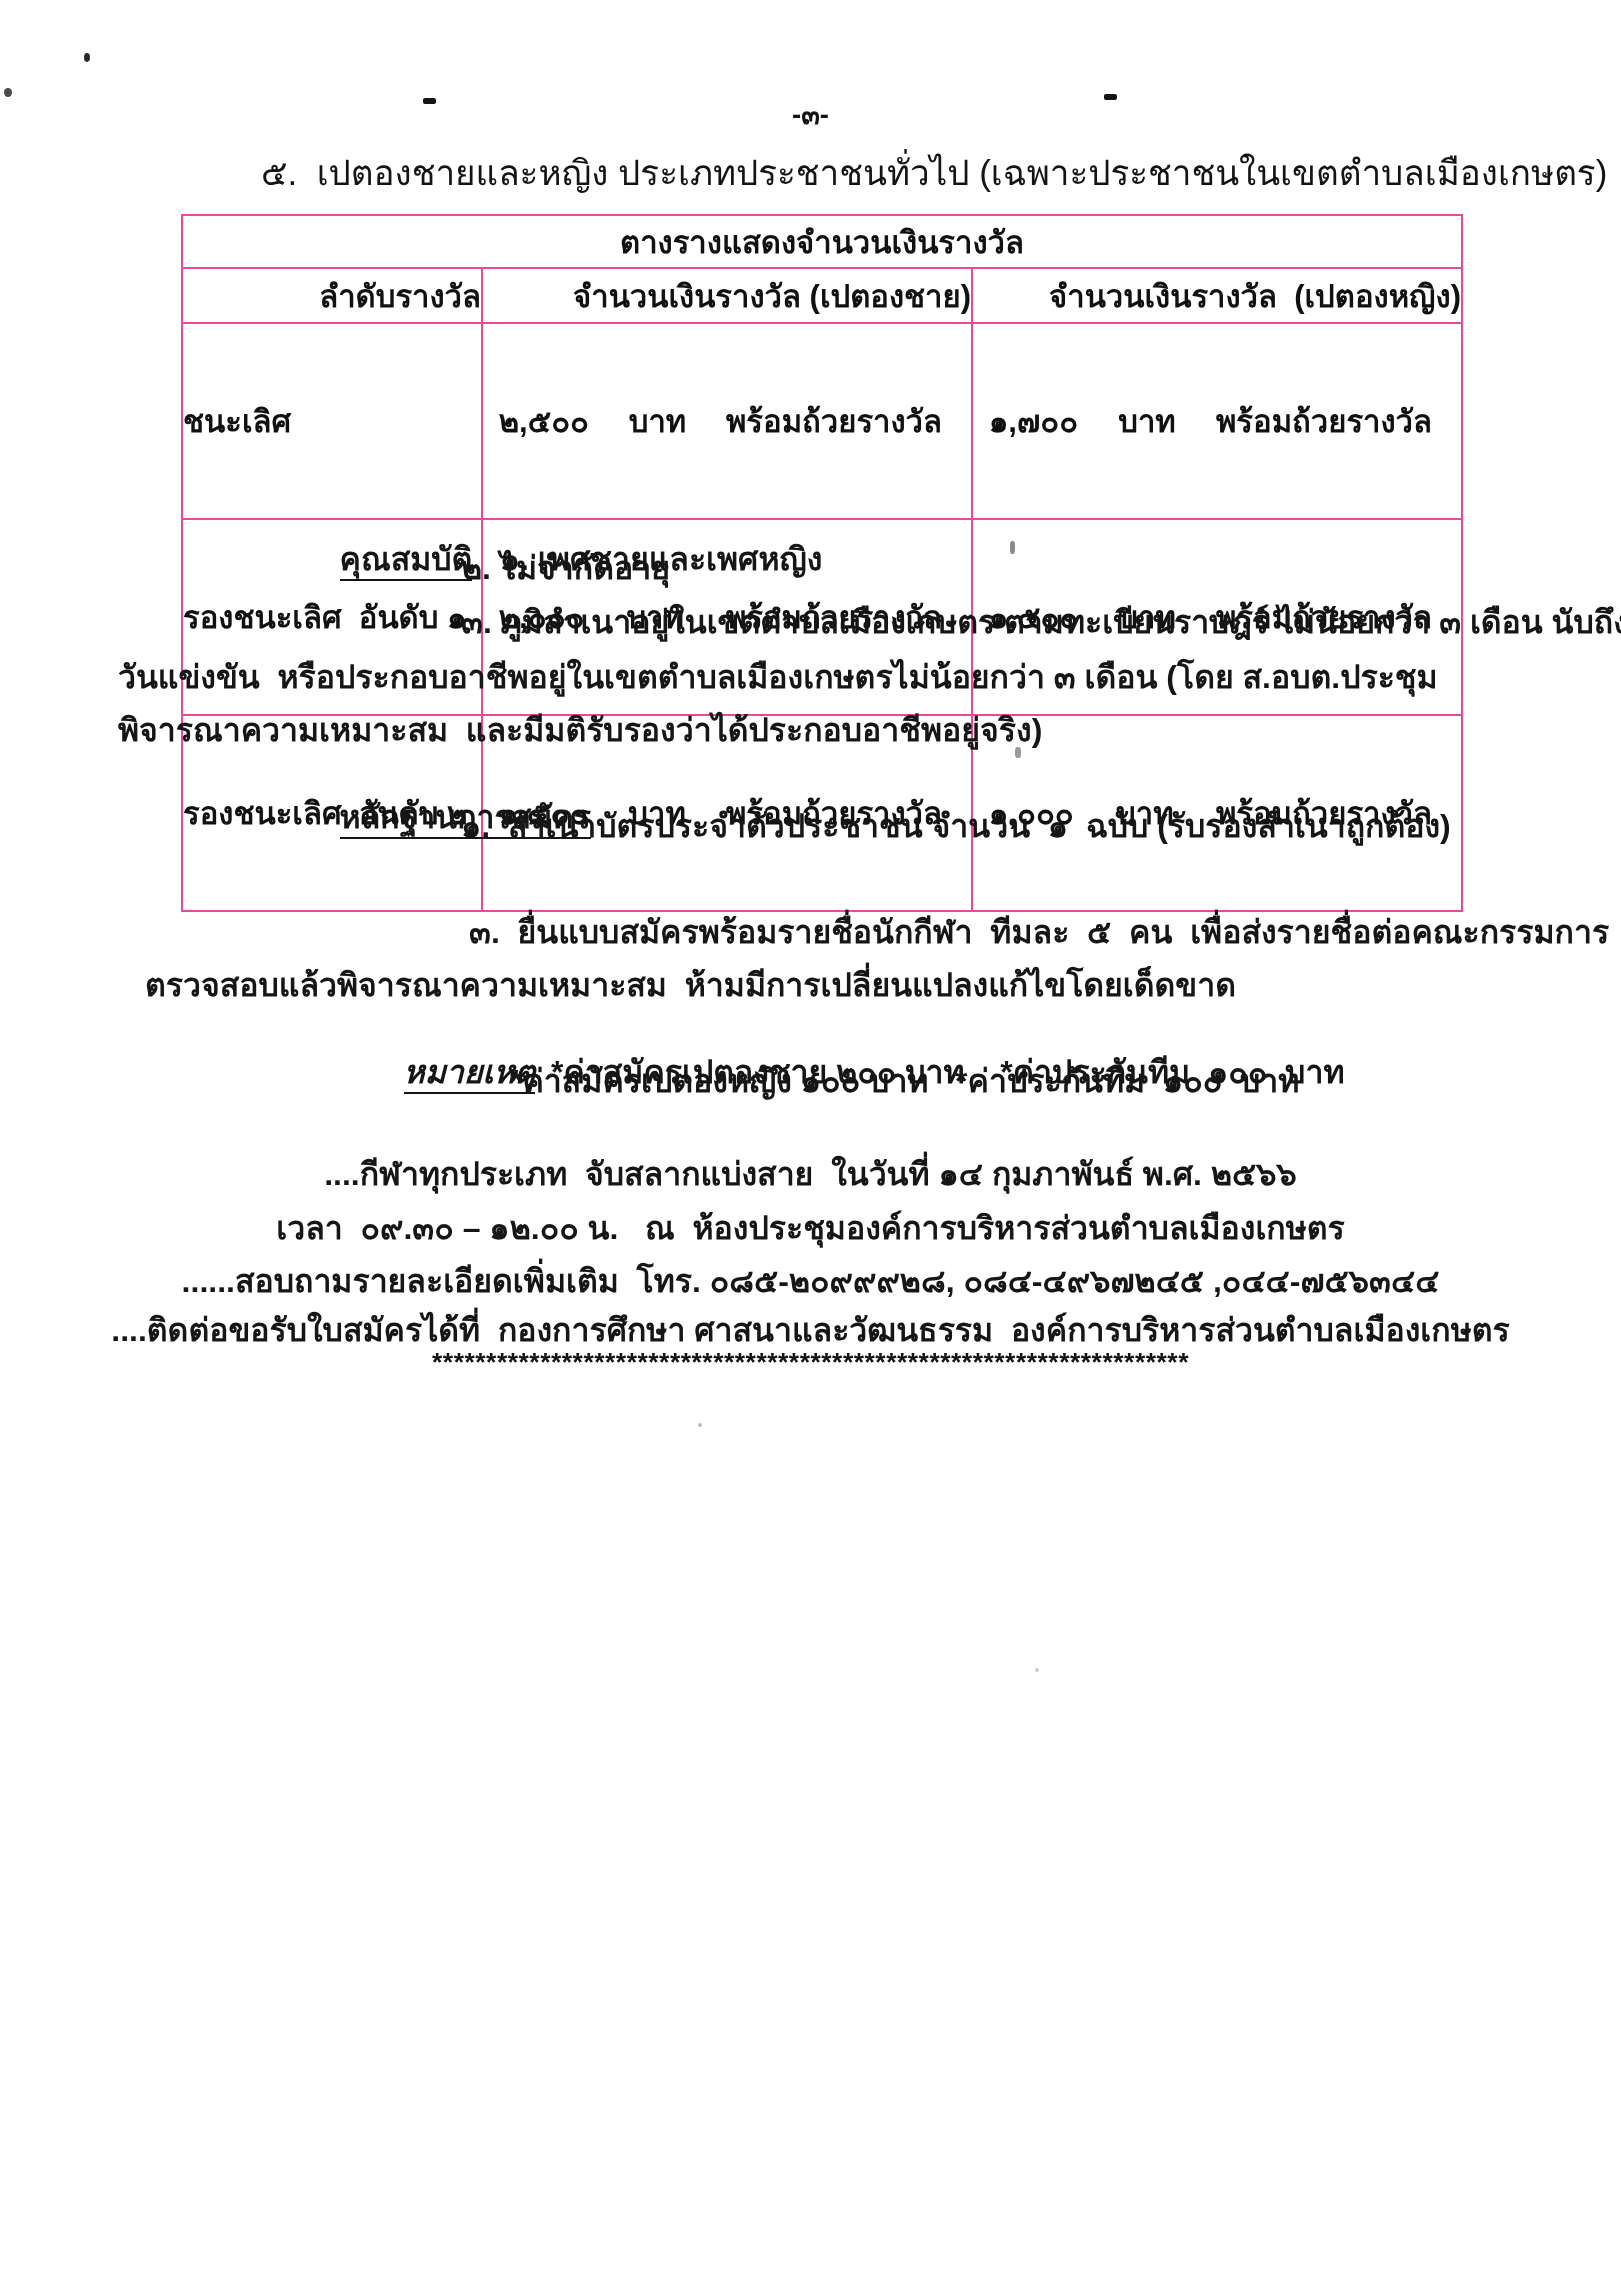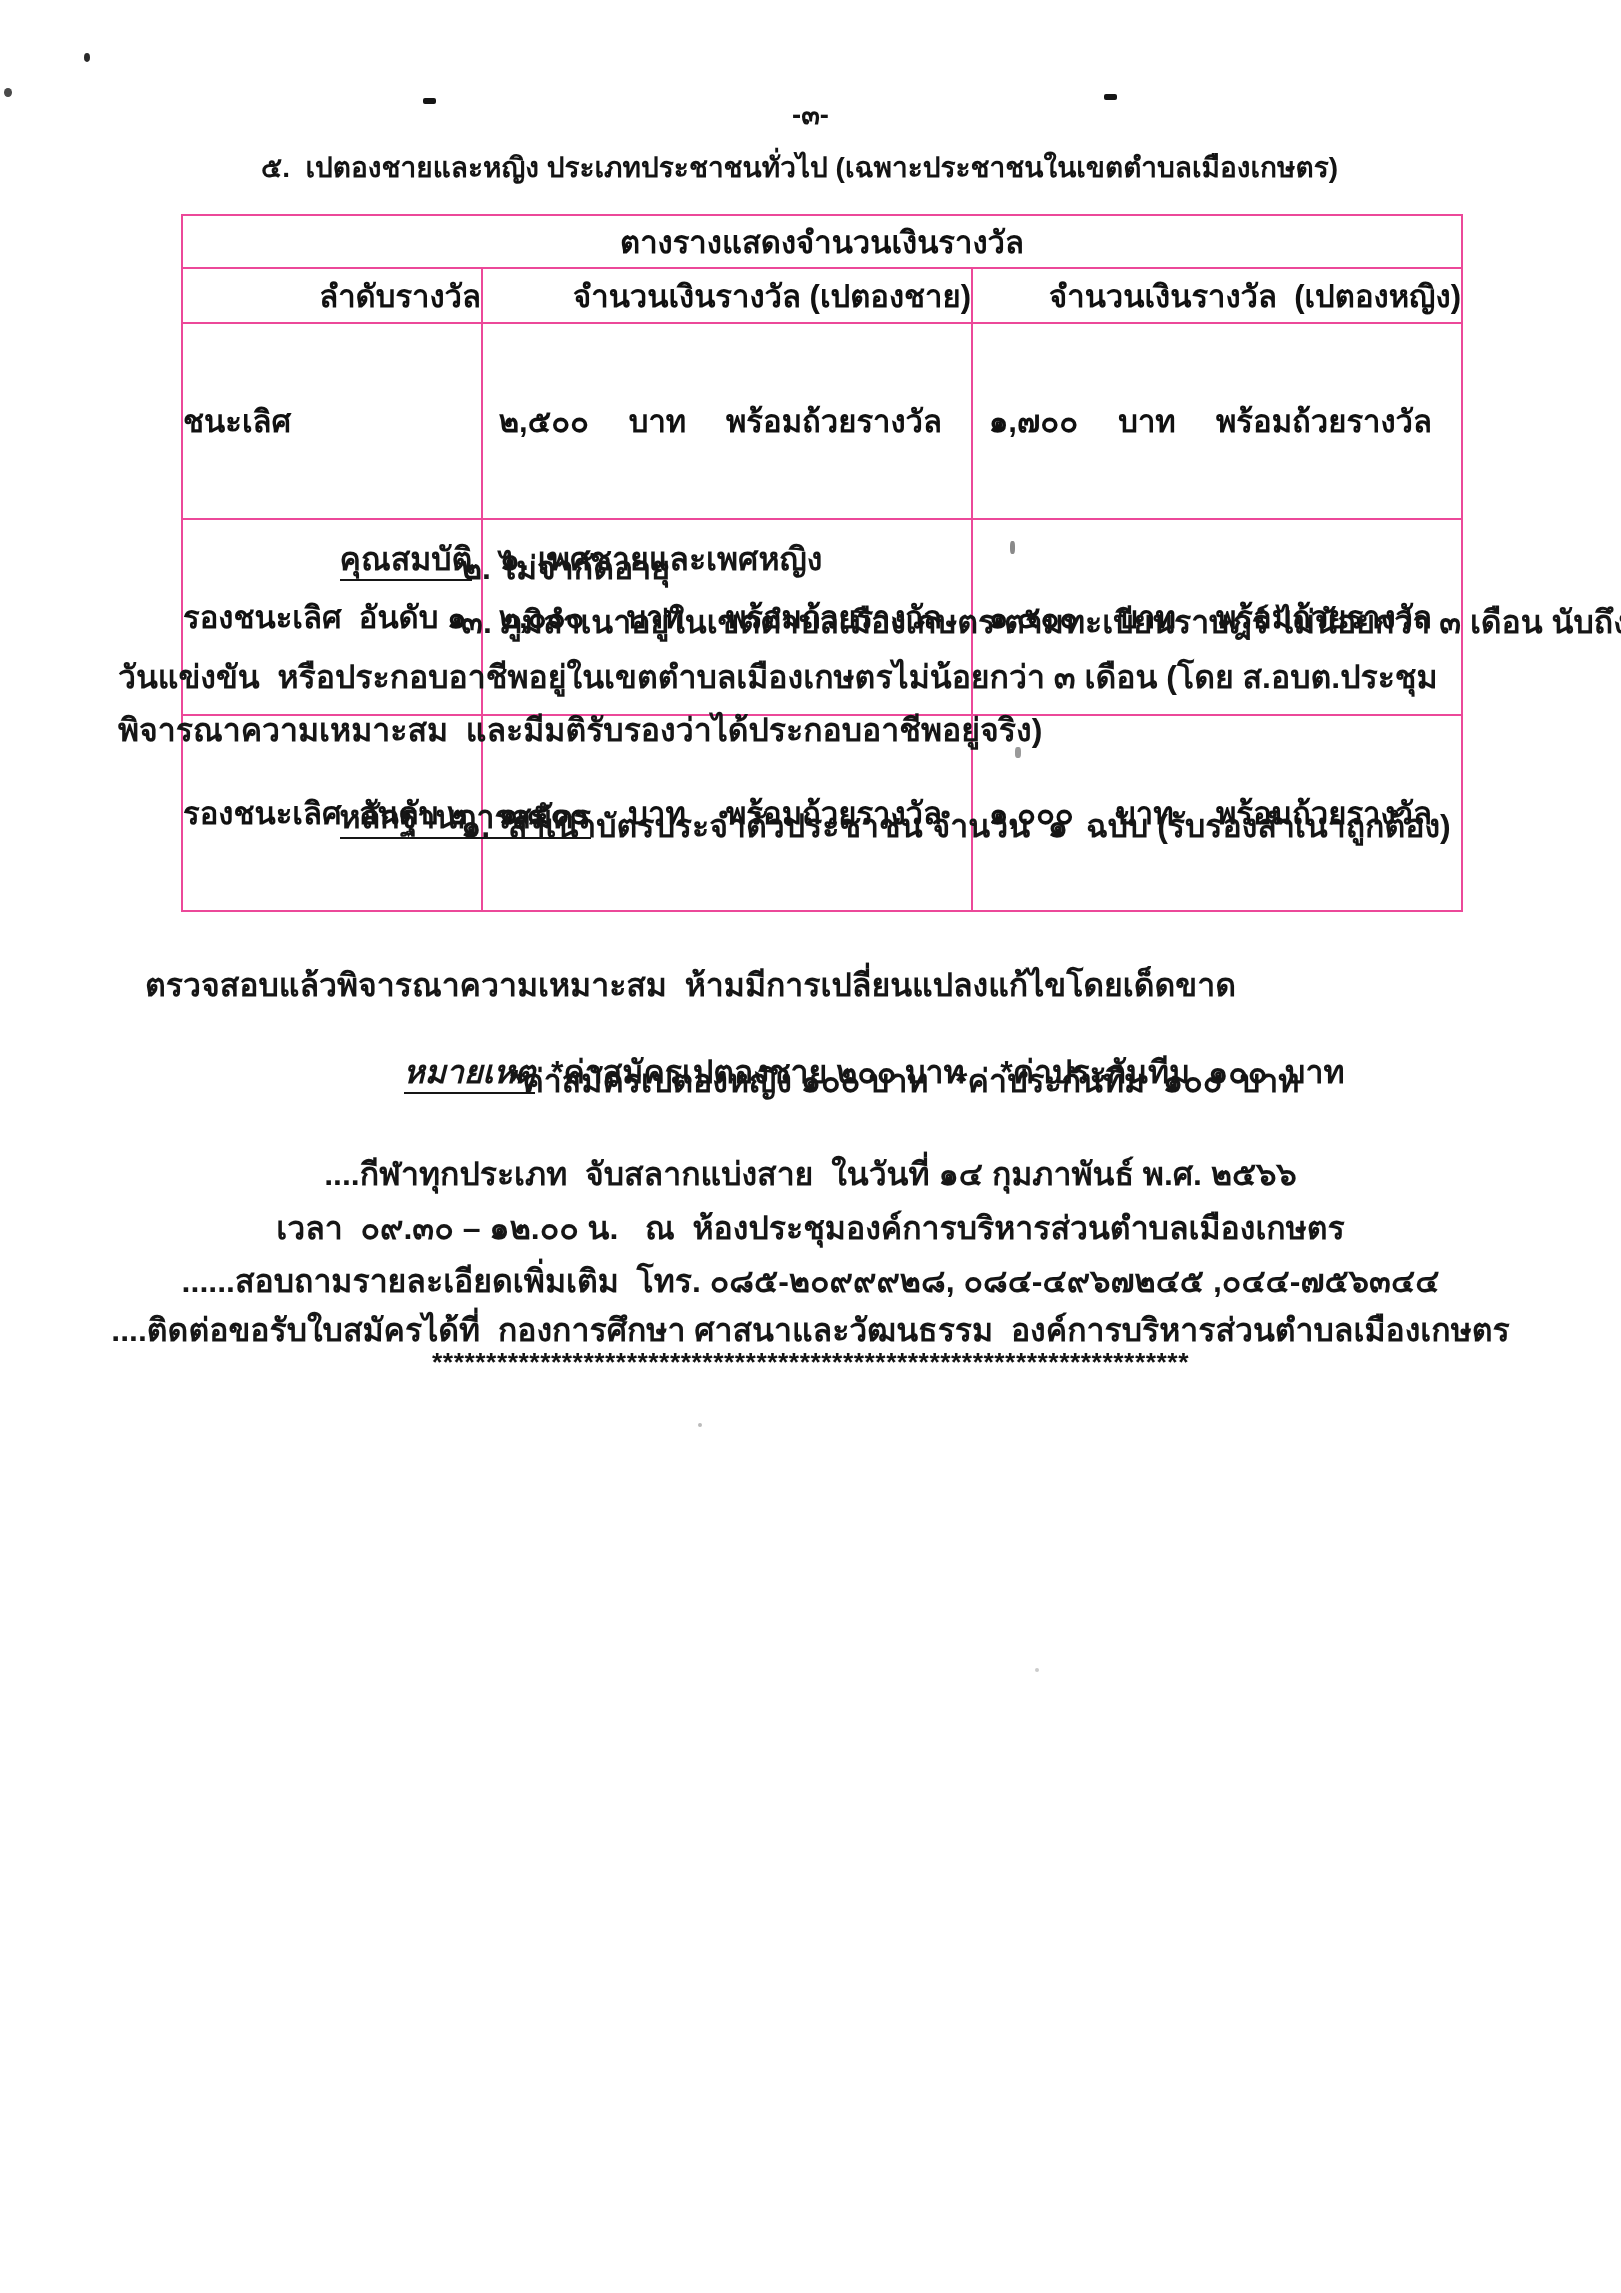--- a/index.html
+++ b/index.html
@@ -25,21 +25,21 @@
   .gap{display:inline-block;width:27.4px;}
   .gap-sm{display:inline-block;width:15.7px;}
 
   .page-number{
     position:absolute;top:93px;left:0;width:1621px;
     text-align:center;font-size:27.4px;font-weight:700;white-space:pre;
   }
 
   .doc-heading{
     position:absolute;left:261px;top:145px;
-    font-size:28px;font-weight:700;white-space:pre;
+    font-size:35px;font-weight:400;white-space:pre;
   }
 
   table.prize-table{
     position:absolute;left:181px;top:214px;
     width:1280px;
     border-collapse:collapse;table-layout:fixed;
     border:2.9px solid #0a0a0a;
   }
   table.prize-table td{
     border:2px solid #ec4899;
@@ -165,20 +165,21 @@
   </div>
   <div class="line" style="left:461px;top:546px;">๒. ไม่จำกัดอายุ</div>
   <div class="line" style="left:461px;top:600px;">๓. ภูมิลำเนาอยู่ในเขตตำบลเมืองเกษตร ตามทะเบียนราษฎร์ ไม่น้อยกว่า ๓ เดือน นับถึง</div>
   <div class="line" style="left:118px;top:655px;">วันแข่งขัน  หรือประกอบอาชีพอยู่ในเขตตำบลเมืองเกษตรไม่น้อยกว่า ๓ เดือน (โดย ส.อบต.ประชุม</div>
   <div class="line" style="left:118px;top:708px;">พิจารณาความเหมาะสม  และมีมติรับรองว่าได้ประกอบอาชีพอยู่จริง)</div>
 
   <div class="line" style="left:304px;top:750px;">
     <span class="u">หลักฐานการสมัคร</span>
   </div>
   <div class="line" style="left:461px;top:804px;">๑.  สำเนาบัตรประจำตัวประชาชน จำนวน  ๑  ฉบับ (รับรองสำเนาถูกต้อง)</div>
+  <div class="line" style="left:469px;top:910px;">๓.  ยื่นแบบสมัครพร้อมรายชื่อนักกีฬา  ทีมละ  ๕  คน  เพื่อส่งรายชื่อต่อคณะกรรมการ</div>
   <div class="line" style="left:118px;top:963px;margin-left:27px;">ตรวจสอบแล้วพิจารณาความเหมาะสม  ห้ามมีการเปลี่ยนแปลงแก้ไขโดยเด็ดขาด</div>
 
   <div class="line" style="left:368px;top:1005px;">
     <span class="u it">หมายเหตุ</span><span class="gap-sm"></span><span>*ค่าสมัครเปตองชาย ๒๐๐ บาท    *ค่าประกันทีม  ๑๐๐  บาท</span>
   </div>
   <div class="line" style="left:510px;top:1059px;">*ค่าสมัครเปตองหญิง ๑๐๐ บาท   *ค่าประกันทีม  ๑๐๐  บาท</div>
 
   <div class="line center" style="top:1152px;">....กีฬาทุกประเภท  จับสลากแบ่งสาย  ในวันที่ ๑๔ กุมภาพันธ์ พ.ศ. ๒๕๖๖</div>
   <div class="line center" style="top:1206px;">เวลา  ๐๙.๓๐ – ๑๒.๐๐ น.   ณ  ห้องประชุมองค์การบริหารส่วนตำบลเมืองเกษตร</div>
   <div class="line center" style="top:1259px;">......สอบถามรายละเอียดเพิ่มเติม  โทร. ๐๘๕-๒๐๙๙๙๒๘, ๐๘๔-๔๙๖๗๒๔๕ ,๐๔๔-๗๕๖๓๔๔</div>

